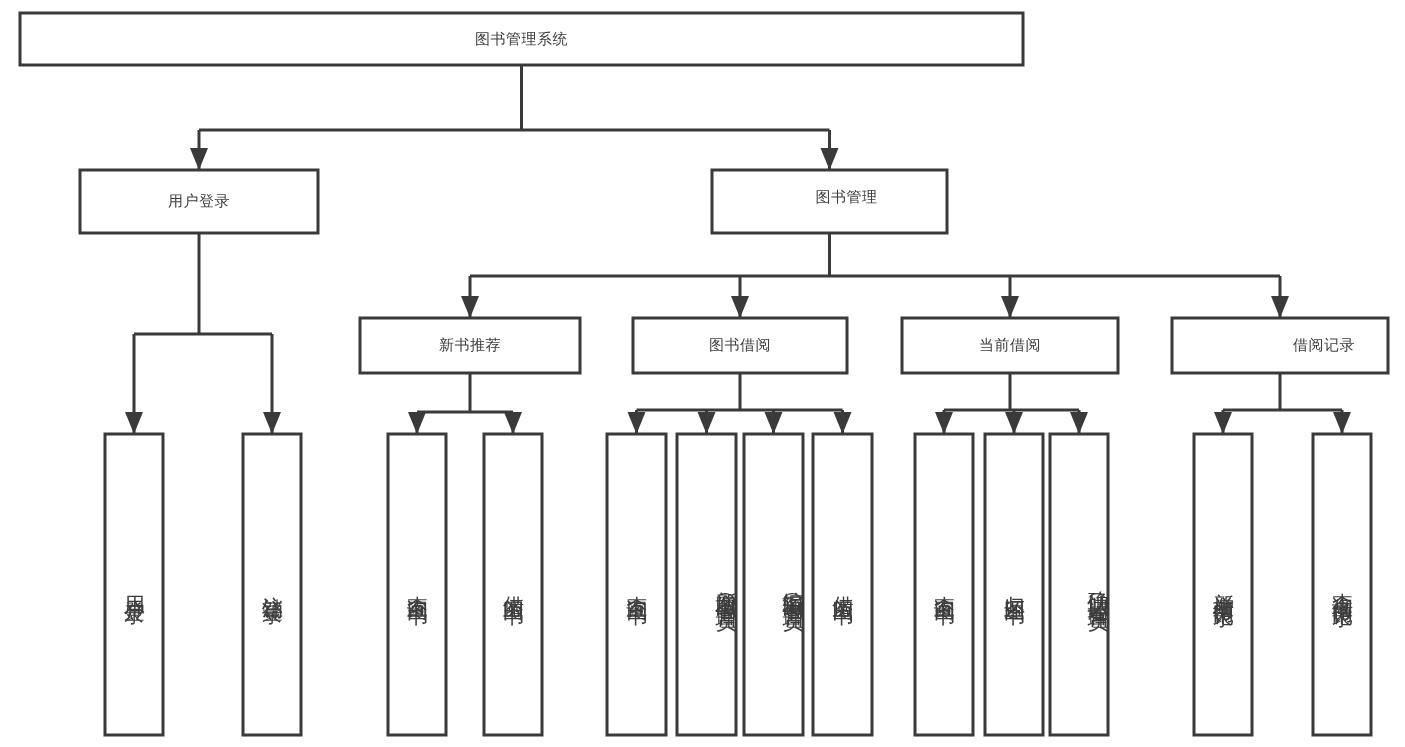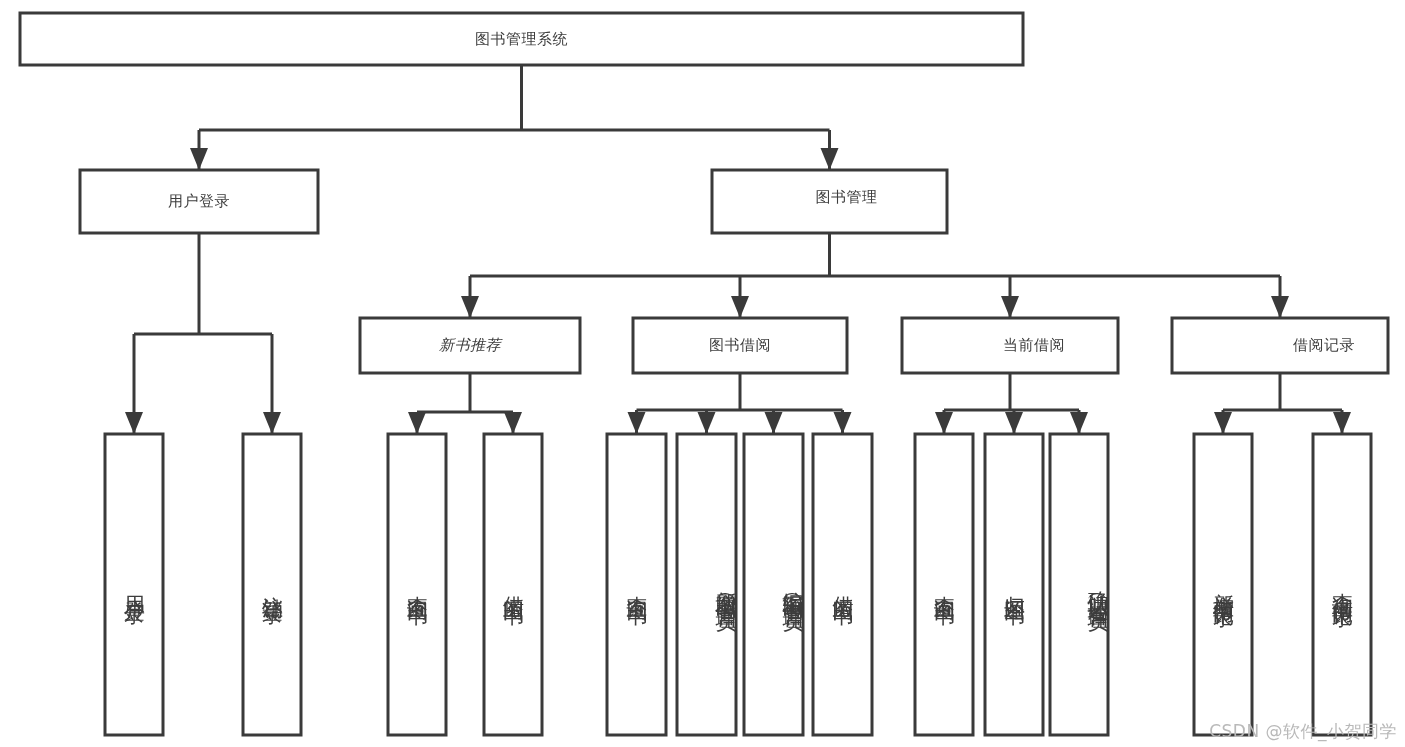--- a/index.html
+++ b/index.html
@@ -125,32 +125,31 @@
         <rect x="985" y="434" width="58" height="301" class="node-box"></rect>
         <rect x="1050" y="434" width="58" height="301" class="node-box"></rect>
         <rect x="1194" y="434" width="58" height="301" class="node-box"></rect>
         <rect x="1313" y="434" width="58" height="301" class="node-box"></rect>
       </g>
   </svg>
   <div id="labels-layer">
       <div class="node-label label-h" style="left: 20px; top: 13px; width: 1003px; height: 52px;">图书管理系统</div>
       <div class="node-label label-h" style="left: 80px; top: 170px; width: 238px; height: 63px;">用户登录</div>
       <div class="node-label label-h" style="left: 712px; top: 166px; width: 269px; height: 63px;">图书管理</div>
-      <div class="node-label label-h" style="left: 360px; top: 318px; width: 220px; height: 55px; font-style: italic;">新书推荐</div>
+      <div class="node-label label-h" style="left: 360px; top: 318px; width: 220px; height: 55px;">新书推荐</div>
       <div class="node-label label-h" style="left: 633px; top: 318px; width: 214px; height: 55px; font-family: Liberation Mono, monospace;">图书借阅</div>
-      <div class="node-label label-h" style="left: 926px; top: 318px; width: 216px; height: 55px;">当前借阅</div>
+      <div class="node-label label-h" style="left: 902px; top: 318px; width: 216px; height: 55px;">当前借阅</div>
       <div class="node-label label-h" style="left: 1216px; top: 318px; width: 216px; height: 55px;">借阅记录</div>
       <div class="node-label label-v" style="left: 105px; top: 434px; width: 58px; height: 301px;">用户登录</div>
       <div class="node-label label-v" style="left: 243px; top: 434px; width: 58px; height: 301px;">注销登录</div>
       <div class="node-label label-v" style="left: 388px; top: 434px; width: 58px; height: 301px;">查询图书</div>
       <div class="node-label label-v" style="left: 484px; top: 434px; width: 58px; height: 301px;">借阅图书</div>
       <div class="node-label label-v" style="left: 607px; top: 434px; width: 59px; height: 301px;">查询图书</div>
       <div class="node-label label-v top-align" style="left: 677px; top: 440px; width: 59px; height: 295px;">新增图书（管理员）</div>
       <div class="node-label label-v top-align" style="left: 744px; top: 440px; width: 59px; height: 295px;">编辑图书（管理员）</div>
       <div class="node-label label-v" style="left: 813px; top: 434px; width: 59px; height: 301px;">借阅图书</div>
       <div class="node-label label-v" style="left: 915px; top: 434px; width: 58px; height: 301px;">查询图书</div>
       <div class="node-label label-v" style="left: 985px; top: 434px; width: 58px; height: 301px;">归还图书</div>
       <div class="node-label label-v top-align" style="left: 1050px; top: 440px; width: 58px; height: 295px;">确认归还（管理员）</div>
       <div class="node-label label-v" style="left: 1194px; top: 434px; width: 58px; height: 301px;">新增借阅记录</div>
       <div class="node-label label-v" style="left: 1313px; top: 434px; width: 58px; height: 301px;">查询借阅记录</div>
     </div>
-  <div class="watermark">CSDN @软件_小贺同学</div>
 </div>
 
 </body></html>

